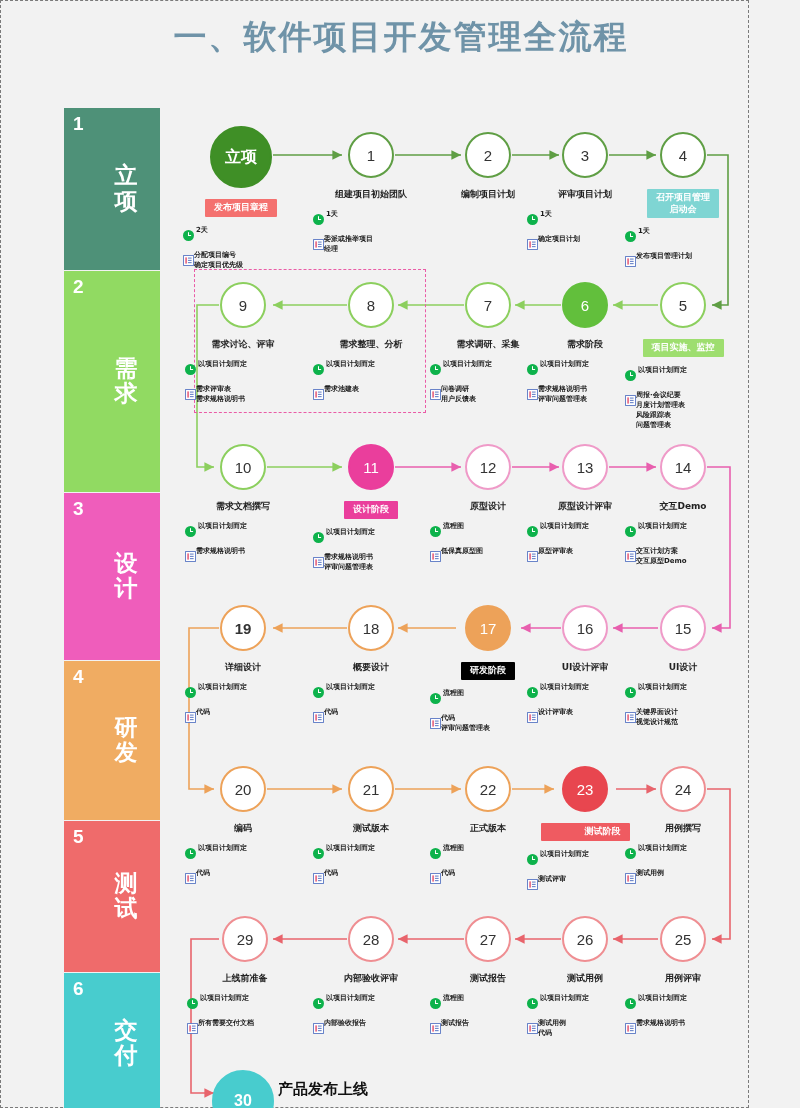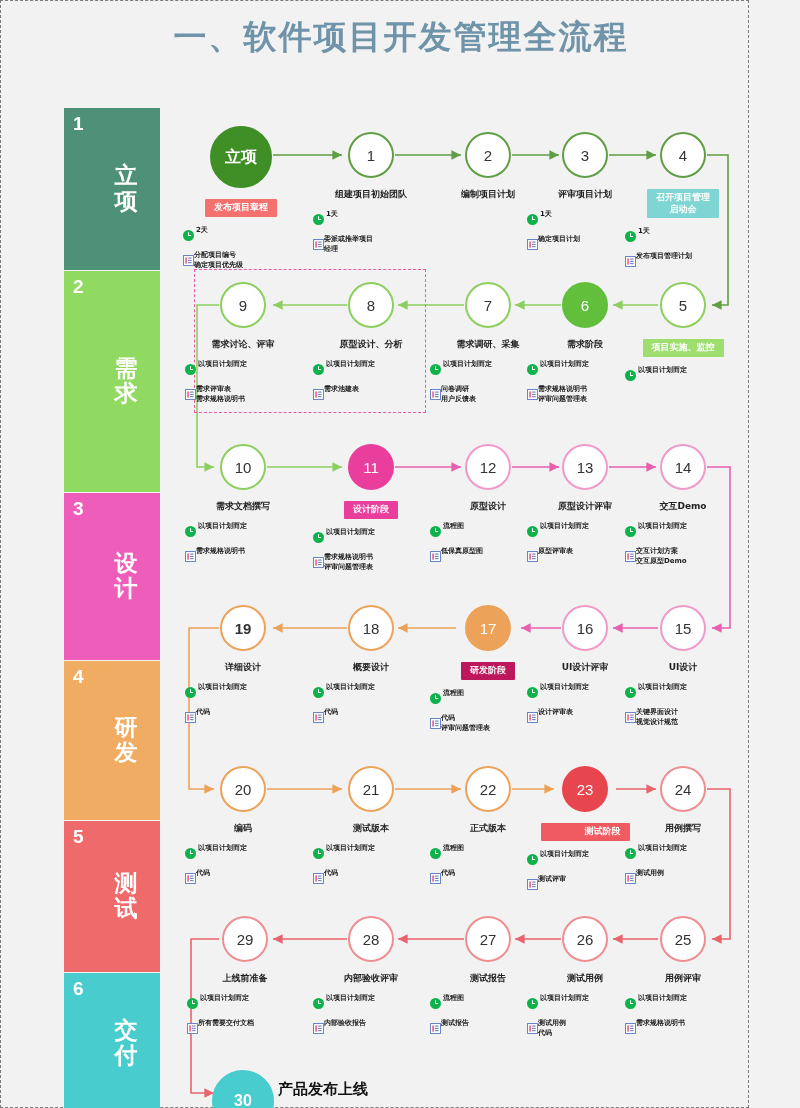--- a/index.html
+++ b/index.html
@@ -349,21 +349,21 @@
                 <rect x="5.4" y="5.3" width="4.0" height="1.1" fill="#5b78c4"></rect>
                 <rect x="5.4" y="7.8" width="4.0" height="1.1" fill="#5b78c4"></rect>
               </svg></span>
             <span class="meta-text">需求评审表
 需求规格说明书</span>
           </div>
         </div>
       </div>
       <div class="node" style="left: 370px; top: 281px;">
         <div class="circle" style="background: rgb(255, 255, 255); color: rgb(51, 51, 51); border: 2px solid rgb(140, 207, 94);">8</div>
-        <div class="node-title" style="white-space: pre-line;">原型设计、分析</div>
+        <div class="node-title" style="white-space: pre-line;">需求整理、分析</div>
         <div class="meta">
           <div class="meta-row">
             <span class="icon"><svg width="11" height="11" viewBox="0 0 12 12">
                 <circle cx="6" cy="6" r="6" fill="#0db24b"></circle>
                 <path d="M6 2.7 V6 H8.4" stroke="#ffffff" stroke-width="1.1" fill="none" stroke-linecap="round"></path>
               </svg></span>
             <span class="meta-text dur-text">以项目计划而定</span>
           </div>
           <div class="meta-row">
             <span class="icon"><svg width="11" height="11" viewBox="0 0 12 12">
@@ -425,20 +425,33 @@
           </div>
         </div>
       </div>
       <div class="node" style="left: 682px; top: 281px;"><div class="circle" style="background: rgb(255, 255, 255); color: rgb(51, 51, 51); border: 2px solid rgb(140, 207, 94);">5</div><div class="node-title badge" style="white-space: pre-line; background: rgb(158, 222, 111);">项目实施、监控</div><div class="meta">
           <div class="meta-row">
             <span class="icon"><svg width="11" height="11" viewBox="0 0 12 12">
                 <circle cx="6" cy="6" r="6" fill="#0db24b"></circle>
                 <path d="M6 2.7 V6 H8.4" stroke="#ffffff" stroke-width="1.1" fill="none" stroke-linecap="round"></path>
               </svg></span>
             <span class="meta-text dur-text">以项目计划而定</span>
+          </div>
+          <div class="meta-row">
+            <span class="icon"><svg width="11" height="11" viewBox="0 0 12 12">
+                <rect x="0.6" y="0.6" width="10.8" height="10.8" fill="#ffffff" stroke="#5b78c4" stroke-width="1"></rect>
+                <rect x="2.4" y="2.6" width="2.0" height="6.8" fill="#e8738a"></rect>
+                <rect x="5.4" y="2.8" width="4.0" height="1.1" fill="#5b78c4"></rect>
+                <rect x="5.4" y="5.3" width="4.0" height="1.1" fill="#5b78c4"></rect>
+                <rect x="5.4" y="7.8" width="4.0" height="1.1" fill="#5b78c4"></rect>
+              </svg></span>
+            <span class="meta-text">周报·会议纪要
+月度计划管理表
+风险跟踪表
+问题管理表</span>
           </div>
         </div></div>
       <div class="node" style="left: 242px; top: 443px;">
         <div class="circle" style="background: rgb(255, 255, 255); color: rgb(51, 51, 51); border: 2px solid rgb(140, 207, 94);">10</div>
         <div class="node-title" style="white-space: pre-line;">需求文档撰写</div>
         <div class="meta">
           <div class="meta-row">
             <span class="icon"><svg width="11" height="11" viewBox="0 0 12 12">
                 <circle cx="6" cy="6" r="6" fill="#0db24b"></circle>
                 <path d="M6 2.7 V6 H8.4" stroke="#ffffff" stroke-width="1.1" fill="none" stroke-linecap="round"></path>
@@ -586,21 +599,21 @@
                 <rect x="0.6" y="0.6" width="10.8" height="10.8" fill="#ffffff" stroke="#5b78c4" stroke-width="1"></rect>
                 <rect x="2.4" y="2.6" width="2.0" height="6.8" fill="#e8738a"></rect>
                 <rect x="5.4" y="2.8" width="4.0" height="1.1" fill="#5b78c4"></rect>
                 <rect x="5.4" y="5.3" width="4.0" height="1.1" fill="#5b78c4"></rect>
                 <rect x="5.4" y="7.8" width="4.0" height="1.1" fill="#5b78c4"></rect>
               </svg></span>
             <span class="meta-text">代码</span>
           </div>
         </div>
       </div>
-      <div class="node" style="left: 487px; top: 604px;"><div class="circle" style="background: rgb(237, 162, 89); color: rgb(255, 255, 255); border: 2px solid rgb(237, 162, 89);">17</div><div class="node-title badge" style="white-space: pre-line; background: #be185d;">研发阶段</div><div class="meta">
+      <div class="node" style="left: 487px; top: 604px;"><div class="circle" style="background: rgb(237, 162, 89); color: rgb(255, 255, 255); border: 2px solid rgb(237, 162, 89);">17</div><div class="node-title badge" style="white-space: pre-line; background: #000000;">研发阶段</div><div class="meta">
           <div class="meta-row">
             <span class="icon"><svg width="11" height="11" viewBox="0 0 12 12">
                 <circle cx="6" cy="6" r="6" fill="#0db24b"></circle>
                 <path d="M6 2.7 V6 H8.4" stroke="#ffffff" stroke-width="1.1" fill="none" stroke-linecap="round"></path>
               </svg></span>
             <span class="meta-text dur-text">流程图</span>
           </div>
           <div class="meta-row">
             <span class="icon"><svg width="11" height="11" viewBox="0 0 12 12">
                 <rect x="0.6" y="0.6" width="10.8" height="10.8" fill="#ffffff" stroke="#5b78c4" stroke-width="1"></rect>

